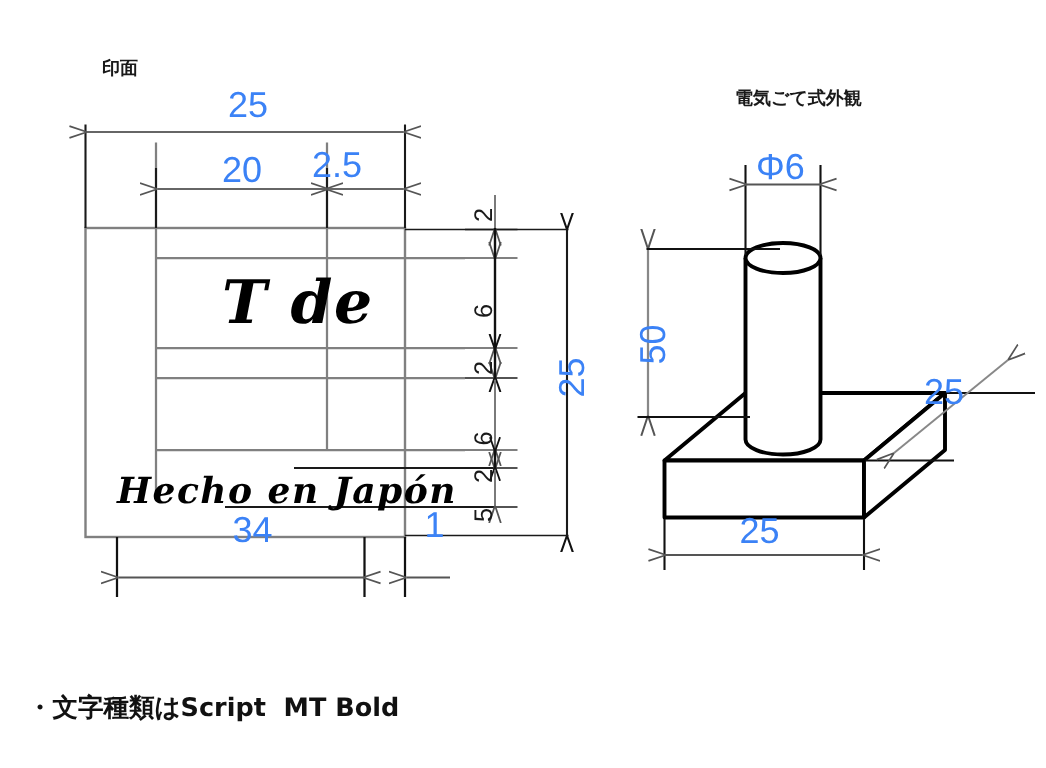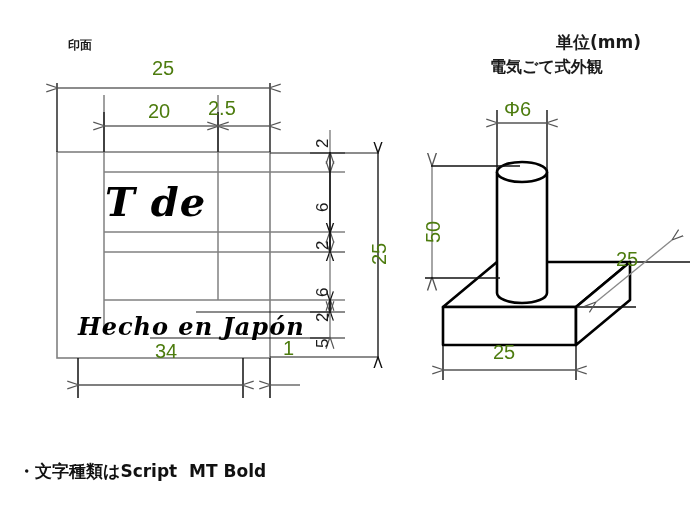--- a/index.html
+++ b/index.html
@@ -32,28 +32,28 @@
     font-size: 12px;
     font-weight: bold;
     font-family: "DejaVu Sans", sans-serif;
   }
   .jp-unit {
     font-size: 17px;
     font-weight: bold;
     font-family: "DejaVu Sans", sans-serif;
   }
   .jp-sub {
-    font-size: 16px;
+    font-size: 12px;
     font-weight: bold;
     font-family: "DejaVu Sans", sans-serif;
   }
   .dim {
-    font-size: 20px;
+    font-size: 24px;
     font-family: "Liberation Sans", sans-serif;
-    color: #4d7c0f;
+    color: #3b82f6;
   }
   .dim-sm {
     font-size: 17px;
     font-family: "Liberation Sans", sans-serif;
     color: #1a1a1a;
   }
   .rot90 {
     transform: rotate(-90deg);
     transform-origin: 0 0;
   }
@@ -68,20 +68,21 @@
     position: absolute;
     font-family: "DejaVu Serif", serif;
     font-style: italic;
     font-weight: bold;
     color: #000000;
     white-space: pre;
     letter-spacing: 1px;
   }
   .stamp-main {
     font-size: 40px;
+    padding-left: 43px;
   }
   .stamp-small {
     font-size: 24px;
   }
 </style>
 </head>
 <body>
 
 <div id="canvas">
 
@@ -225,21 +226,20 @@
 
   <div class="txt dim rot90" style="left:368px; top:265px;">25</div>
 
   <div class="txt dim-sm rot90" style="left:313px; top:148px;">2</div>
   <div class="txt dim-sm rot90" style="left:313px; top:212px;">6</div>
   <div class="txt dim-sm rot90" style="left:313px; top:250px;">2</div>
   <div class="txt dim-sm rot90" style="left:313px; top:297px;">6</div>
   <div class="txt dim-sm rot90" style="left:313px; top:322px;">2</div>
   <div class="txt dim-sm rot90" style="left:313px; top:348px;">5</div>
 
-  <div class="txt jp-unit" style="left:556px; top:31px;">単位(mm)</div>
   <div class="txt jp-sub" style="left:490px; top:57px;">電気ごて式外観</div>
 
   <div class="txt dim" style="left:504px; top:98px;">Φ6</div>
   <div class="txt dim rot90" style="left:422px; top:243px;">50</div>
   <div class="txt dim" style="left:616px; top:248px;">25</div>
   <div class="txt dim" style="left:493px; top:341px;">25</div>
 
   <div class="txt note" style="left:18px; top:440px;">・文字種類はScript  MT Bold</div>
 
 </div>

